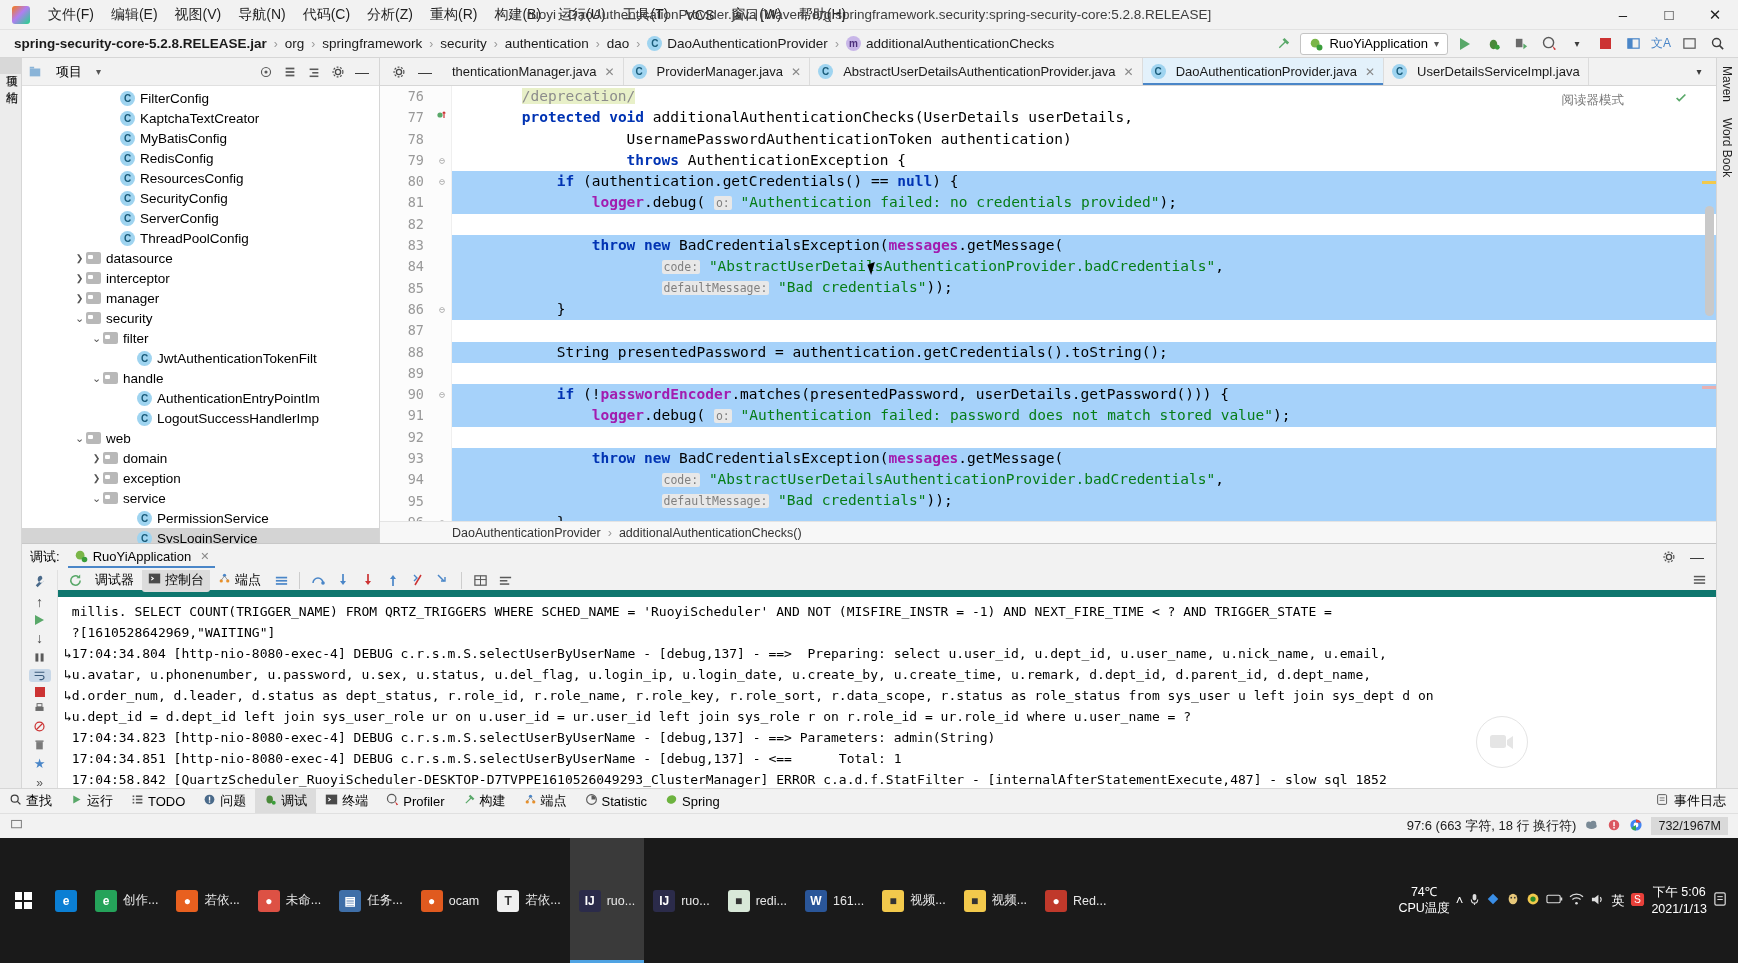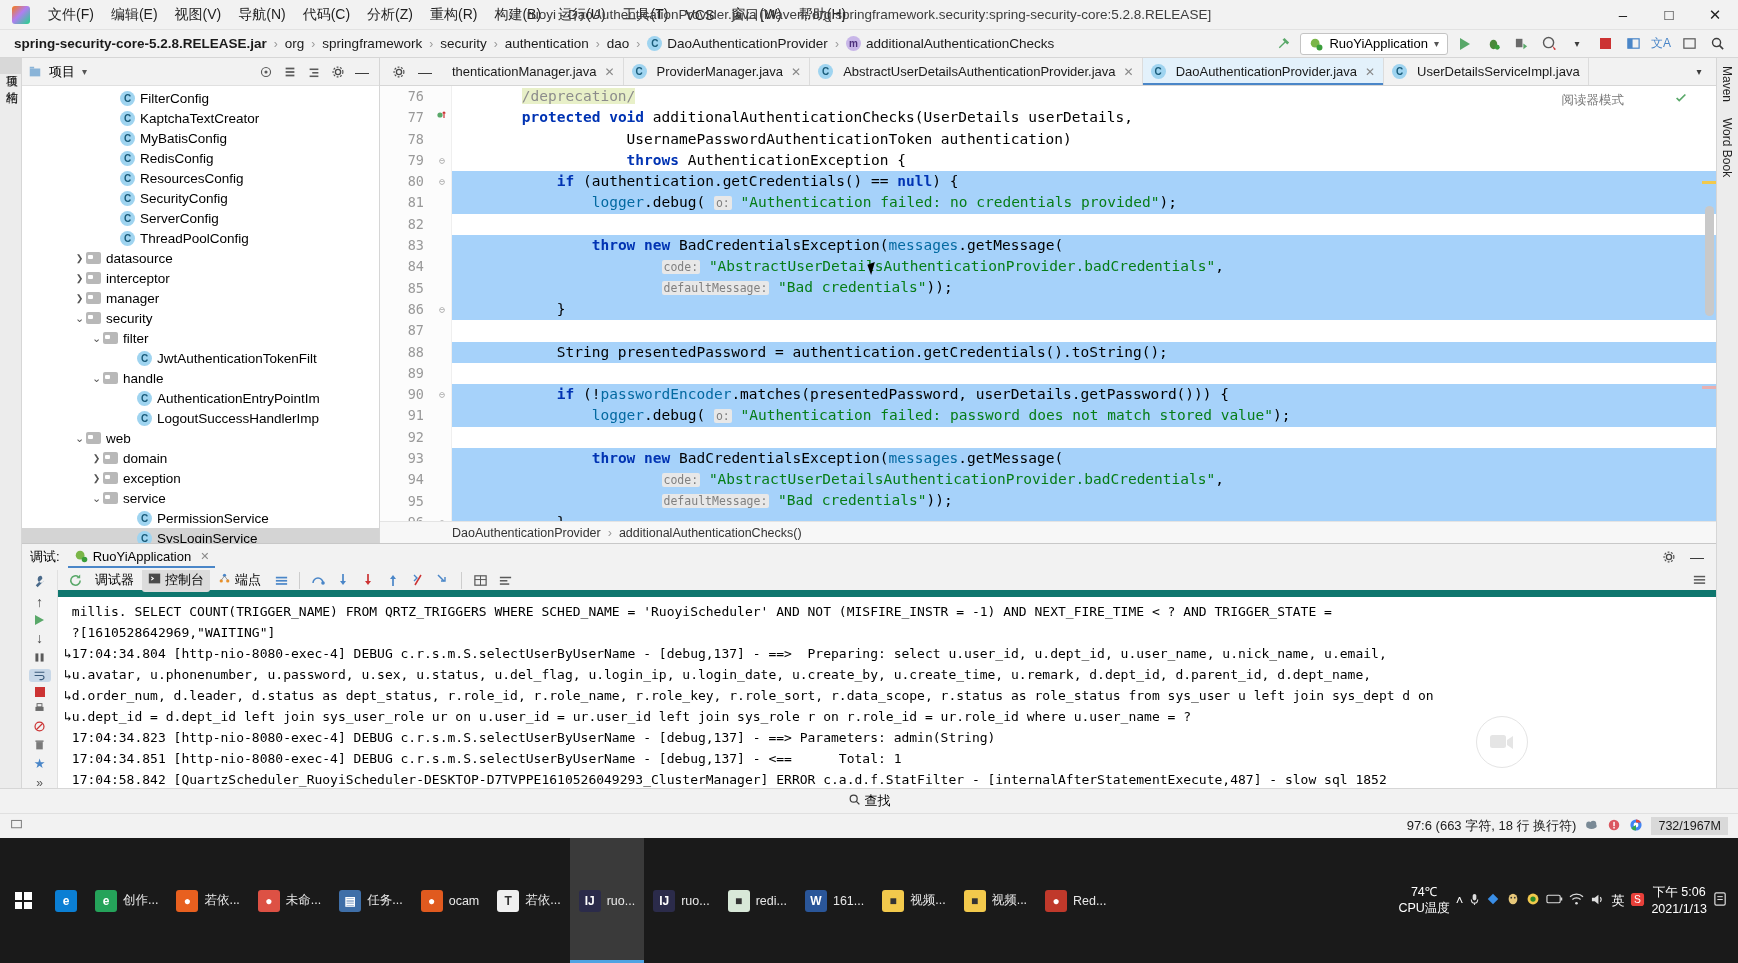--- a/index.html
+++ b/index.html
@@ -99,21 +99,21 @@
   
   .projpanel {
     position: absolute; top: 58px; left: 22px; width: 358px; height: 485px;
     background: #ffffff; border-right: 1px solid #d6d6d6;
     display: flex; flex-direction: column;
   }
   .proj-header {
     height: 28px; background: #f2f2f2; display: flex; align-items: center;
     padding: 0 6px; border-bottom: 1px solid #e0e0e0; flex: none;
   }
-  .proj-title { font-size: 13px; display: flex; align-items: center; gap: 7px; }
+  .proj-title { font-size: 13px; display: flex; align-items: center; gap: 14px; }
   .proj-header-icons { margin-left: auto; display: flex; gap: 2px; align-items: center; }
   .tree { flex: 1; overflow: hidden; padding-top: 2px; font-size: 13.5px; }
   .tnode {
     display: flex; align-items: center; height: 20px; white-space: nowrap;
     overflow: hidden;
   }
   .tnode.sel { background: #d4d4d4; }
   .arrow {
     width: 13px; flex: none; text-align: center; font-size: 9px; color: #555;
   }
@@ -163,21 +163,21 @@
   .cline { height: 21.3px; display: flex; align-items: center; white-space: pre; }
   .lnum {
     width: 52px; flex: none; text-align: right; padding-right: 8px;
     color: #999999; font-size: 13.5px;
   }
   .gmark { width: 20px; flex: none; text-align: center; font-size: 11px; }
   .ctext { flex: 1; position: relative; }
   .hl { background: #a6d2fa; }
   .kw { color: #0033b3; font-weight: bold; }
   .str { color: #067d17; }
-  .fld { color: #0369a1; }
+  .fld { color: #a21caf; font-weight: bold; }
   .cmt { color: #8c8c8c; }
   .hint {
     background: #e8e8e8; color: #808080; font-size: 11.5px;
     border-radius: 2px; padding: 0 2px;
   }
   .fold { color: #aaa; font-size: 10px; }
   .breadbar {
     height: 22px; background: #f7f7f7; border-top: 1px solid #e4e4e4;
     display: flex; align-items: center; padding-left: 72px;
     font-size: 12.5px; color: #333; flex: none;
@@ -225,21 +225,21 @@
     font-family: "DejaVu Sans Mono", monospace; font-size: 13px;
     line-height: 21px; padding: 4px 0 0 6px; color: #000;
     white-space: pre;
   }
   .console-line { height: 21px; overflow: hidden; }
 
   
   .bottomtabs {
     position: absolute; left: 0; right: 0; top: 788px; height: 25px;
     background: #f2f2f2; display: flex; align-items: center;
-    border-top: 1px solid #d6d6d6; font-size: 13px;  flex-direction: column;
+    border-top: 1px solid #d6d6d6; font-size: 13px; 
   }
   .btab { display: flex; align-items: center; gap: 4px; padding: 3px 9px; white-space: nowrap; }
   .btab.sel { background: #dcdcdc; }
   .bottomtabs-right { margin-left: auto; display: flex; align-items: center; padding-right: 12px; gap: 5px; }
 
   
   .statusbar {
     position: absolute; left: 0; right: 0; top: 813px; height: 25px;
     background: #f2f2f2; display: flex; align-items: center;
     font-size: 13px; padding: 0 10px; border-top: 1px solid #e0e0e0;

